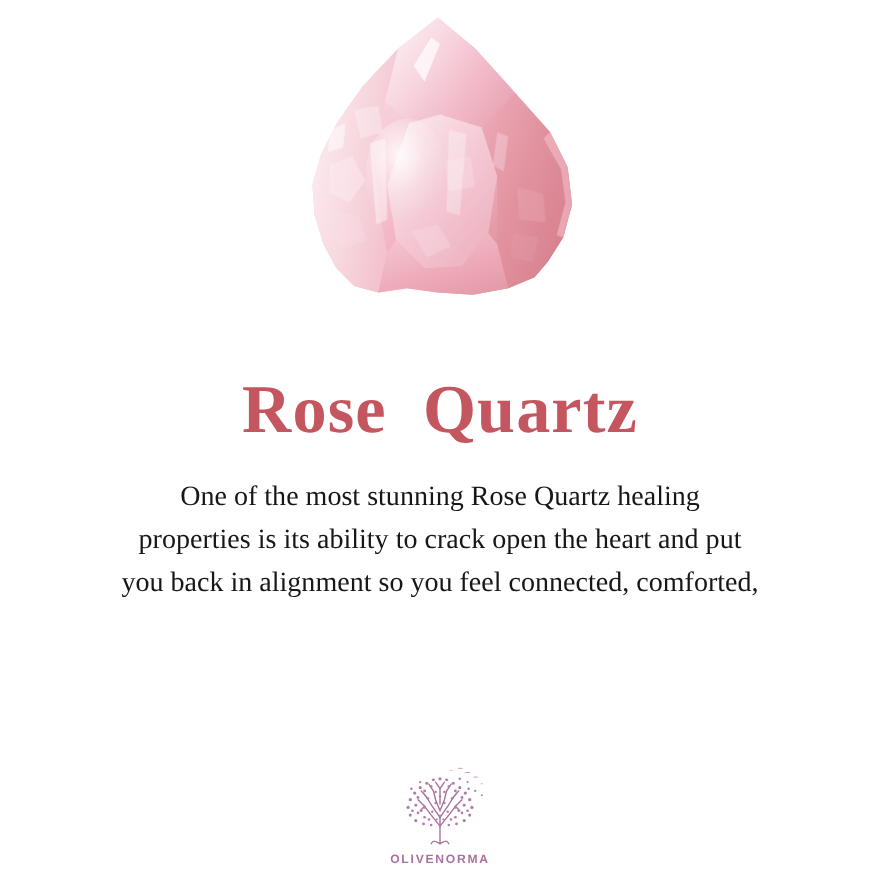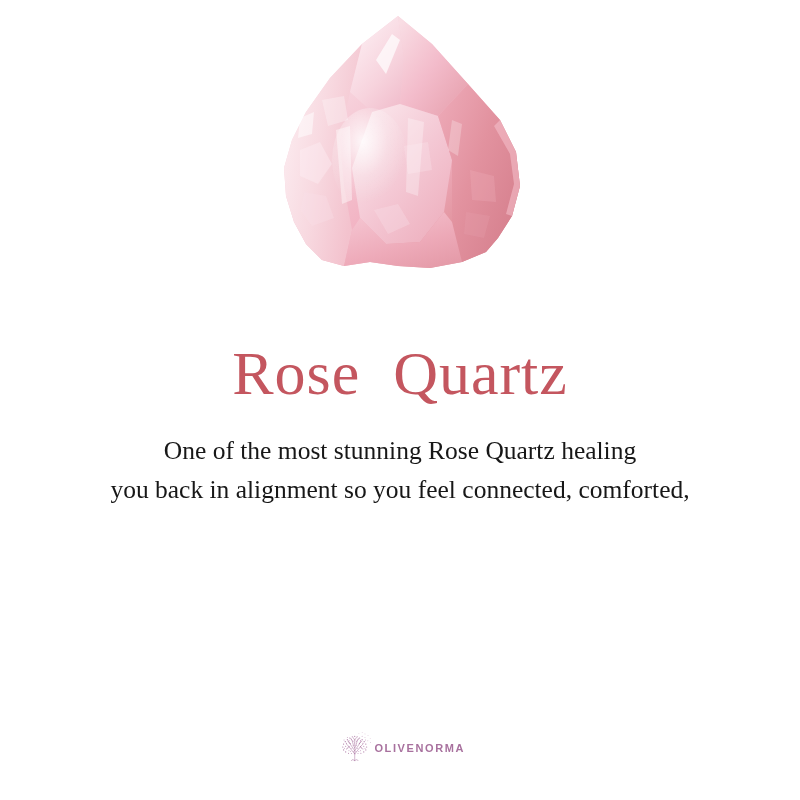--- a/index.html
+++ b/index.html
@@ -41,21 +41,21 @@
     height: 300px;
     display: block;
   }
 
   
   .title {
     margin: 0;
     padding: 0;
     font-family: "Liberation Serif", "DejaVu Serif", serif;
     font-size: 62px;
-    font-weight: 400;
+    font-weight: 700;
     letter-spacing: 1px;
     color: #c4565f;
     line-height: 1;
     text-align: center;
     white-space: pre;
     margin-top: 42px;
   }
 
   
   .subtitle {
@@ -91,21 +91,21 @@
   }
 
   
   .logo {
     position: absolute;
     left: 50%;
     transform: translateX(-50%);
     bottom: 12px;
     width: 130px;
     display: flex;
-    flex-direction: row;
+    flex-direction: column;
     align-items: center;
   }
   .logo-mark {
     width: 96px;
     height: 82px;
     display: block;
   }
   .logo-word {
     margin-top: 2px;
     font-family: "Liberation Sans", "DejaVu Sans", sans-serif;
@@ -215,20 +215,21 @@
 
       <path d="M 500 120 L 516 152 L 520 186 L 512 216 L 506 214 L 514 184 L 510 154 L 494 126 Z" fill="#f5c2cd" opacity="0.55"></path>
     </svg>
   </div>
 
   <h1 class="title">Rose  Quartz</h1>
 
 
   <div class="body-copy">
     <span class="ln">One of the most stunning Rose Quartz healing</span>
+    <span class="ln">properties is its ability to crack open the heart and put</span>
     <span class="ln">you back in alignment so you feel connected, comforted,</span>
   </div>
 
   <div class="logo">
     <svg class="logo-mark" viewBox="0 0 96 82" xmlns="http://www.w3.org/2000/svg">
       <g stroke="#a8719e" stroke-width="1.25" fill="none" stroke-linecap="round">
 
         <path d="M 48 74 L 48 48"></path>
         <path d="M 48 74 C 44 72 42 70 40 74"></path>
         <path d="M 48 74 C 52 72 54 70 56 74"></path>

